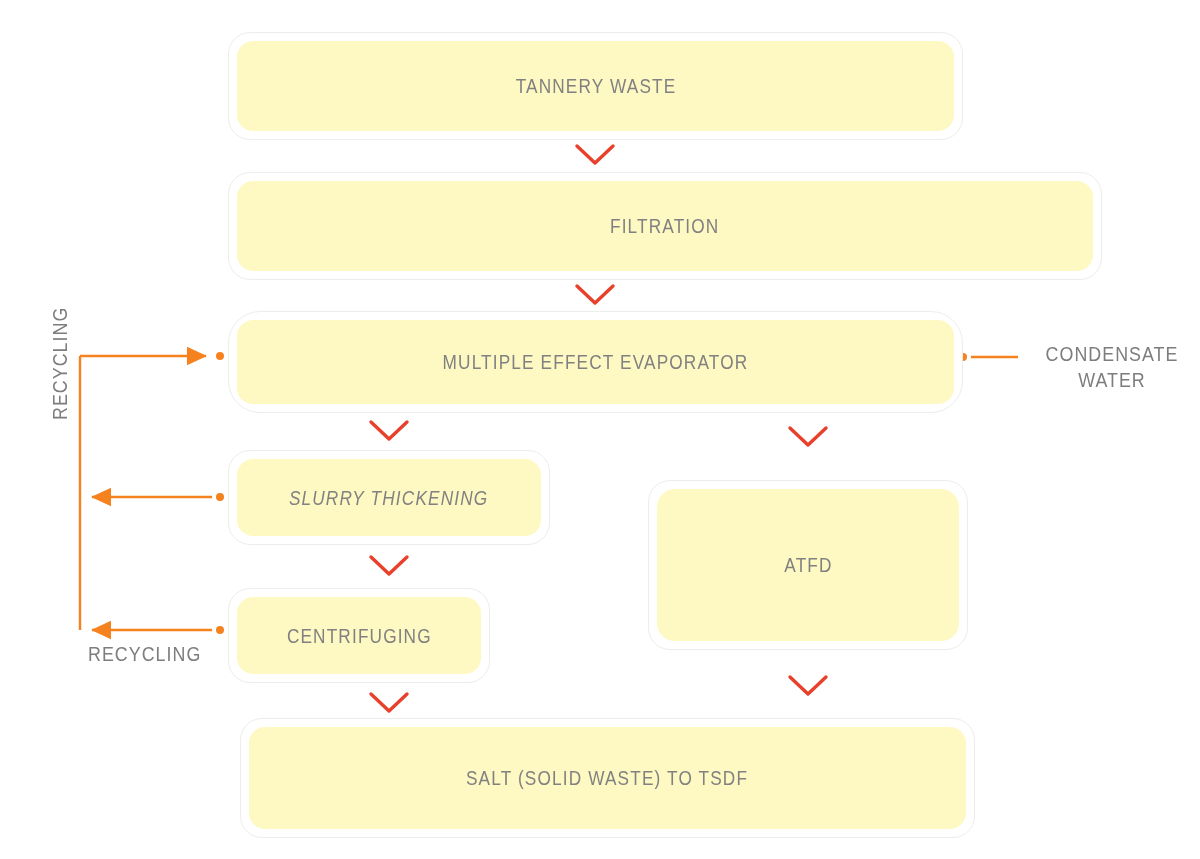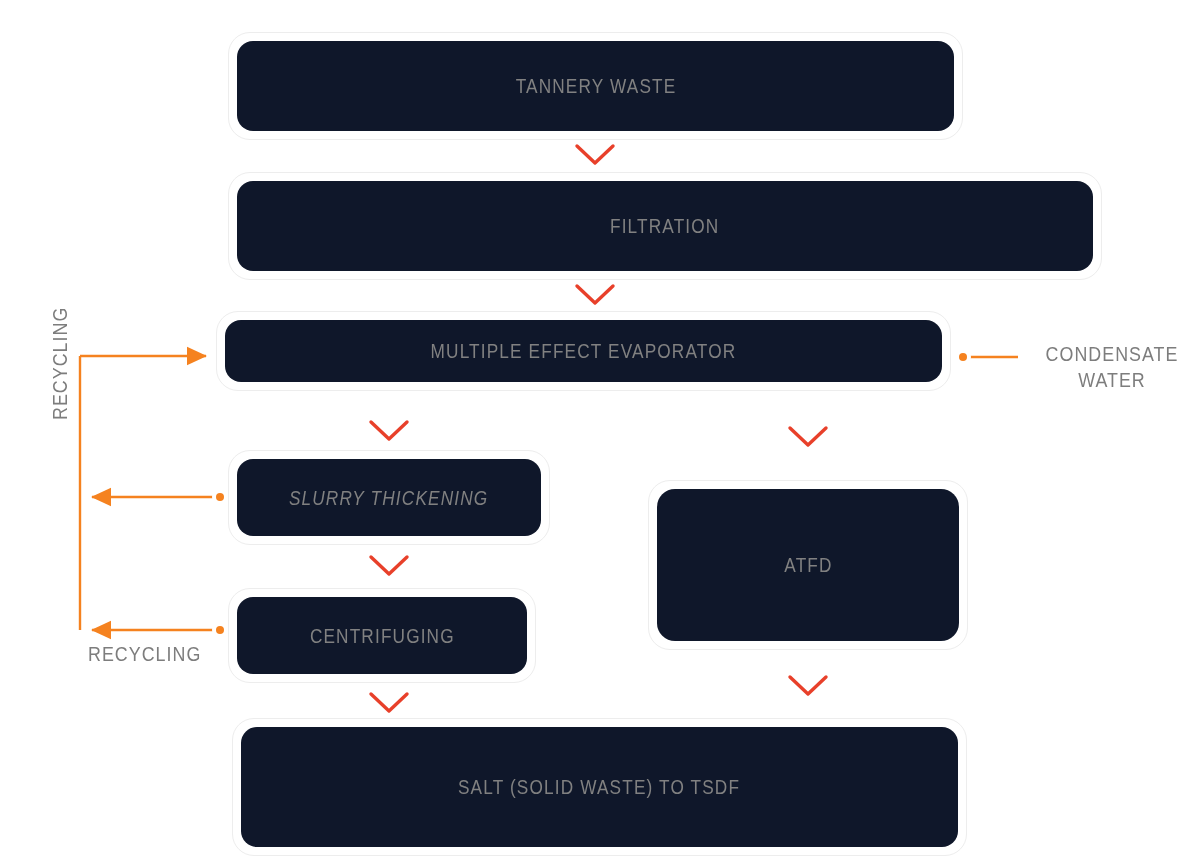--- a/index.html
+++ b/index.html
@@ -26,21 +26,21 @@
     box-sizing: border-box;
     background: #ffffff;
     border: 1px solid #ededed;
     border-radius: 22px;
     padding: 8px;
   }
   .node-inner {
     width: 100%;
     height: 100%;
     box-sizing: border-box;
-    background: #0f172a;
+    background: #fef9c3;
     border-radius: 16px;
     display: flex;
     align-items: center;
     justify-content: center;
     text-align: center;
   }
   .node-label {
     color: #818181;
     font-size: 21px;
     font-weight: 300;
@@ -147,45 +147,45 @@
       <span class="node-label">TANNERY WASTE</span>
     </div>
   </div>
 
   <div class="node" style="left:228px; top:172px; width:874px; height:108px;">
     <div class="node-inner">
       <span class="node-label">FILTRATION</span>
     </div>
   </div>
 
-  <div class="node" style="left:216px; top:311px; width:735px; height:80px;">
+  <div class="node" style="left:228px; top:311px; width:735px; height:102px;border-radius:32px;">
     <div class="node-inner">
       <span class="node-label">MULTIPLE EFFECT EVAPORATOR</span>
     </div>
   </div>
 
   <div class="node" style="left:228px; top:450px; width:322px; height:95px;font-style:italic;">
     <div class="node-inner">
       <span class="node-label">SLURRY THICKENING</span>
     </div>
   </div>
 
-  <div class="node" style="left:228px; top:588px; width:308px; height:95px;">
+  <div class="node" style="left:228px; top:588px; width:262px; height:95px;">
     <div class="node-inner">
       <span class="node-label">CENTRIFUGING</span>
     </div>
   </div>
 
   <div class="node tall" style="left:648px; top:480px; width:320px; height:170px;">
     <div class="node-inner">
       <span class="node-label">ATFD</span>
     </div>
   </div>
 
-  <div class="node" style="left:232px; top:718px; width:735px; height:138px;">
+  <div class="node" style="left:240px; top:718px; width:735px; height:120px;">
     <div class="node-inner">
       <span class="node-label">SALT (SOLID WASTE) TO TSDF</span>
     </div>
   </div>
 
   <div class="chevron" style="left:573px; top:142px;">
     <svg viewBox="0 0 44 26">
         <path d="M4,4 L22,21 L40,4" fill="none" stroke="#e8402a" stroke-width="3.4" stroke-linecap="round" stroke-linejoin="round"></path>
       </svg>
   </div>

